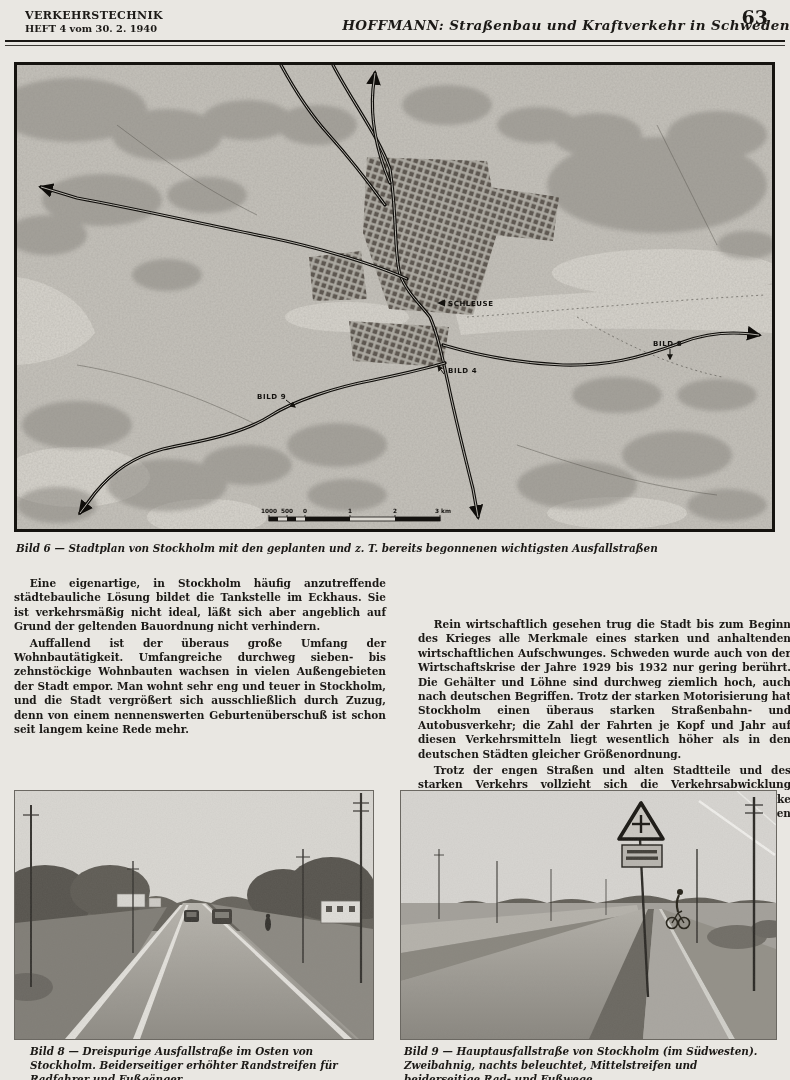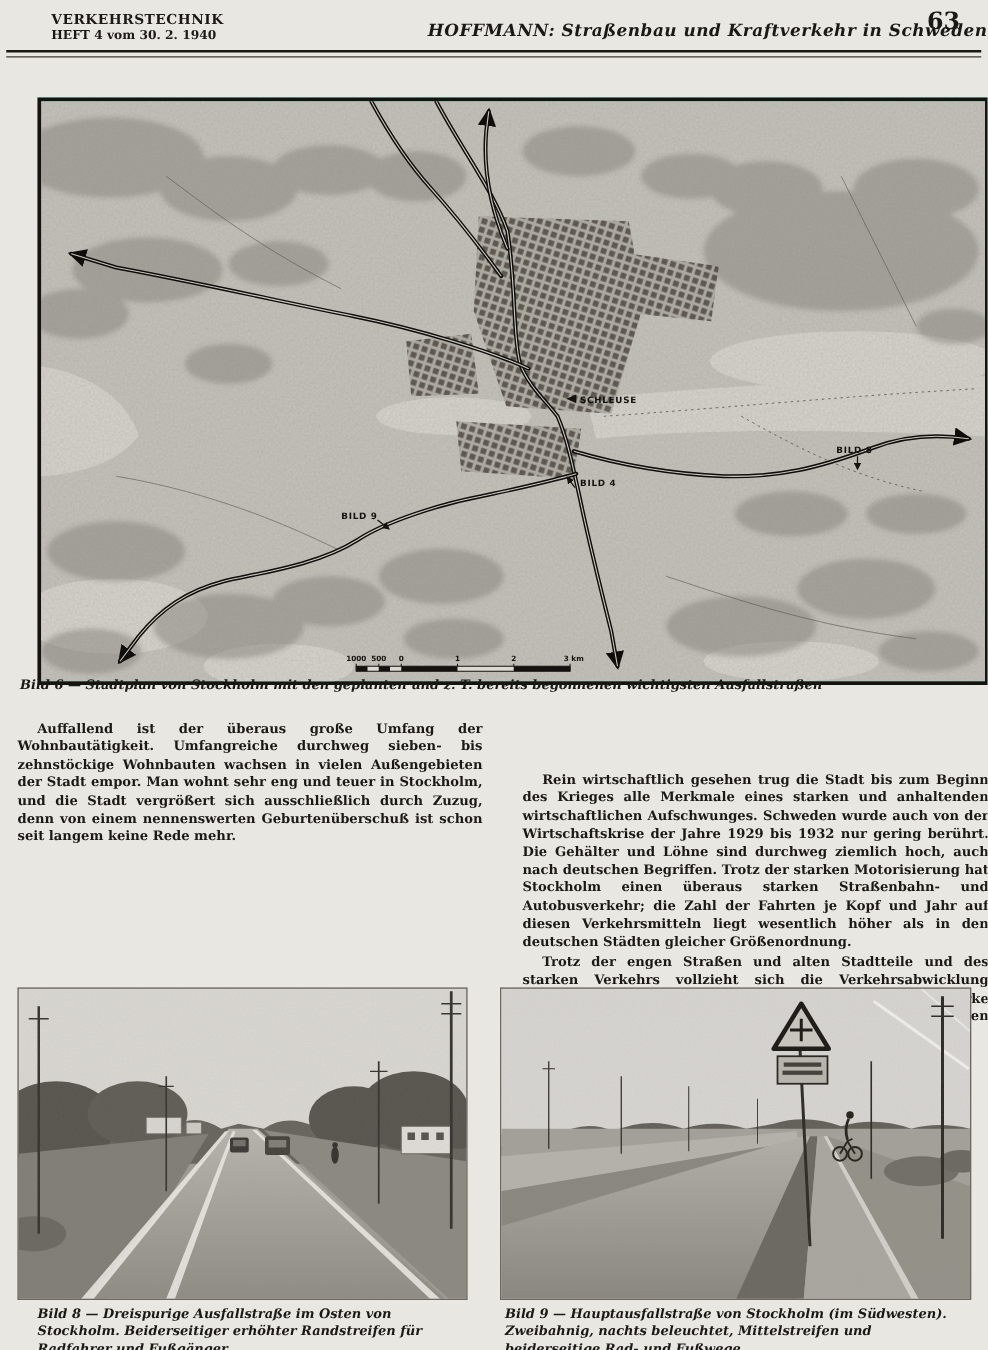--- a/index.html
+++ b/index.html
@@ -1,28 +1,28 @@
 <!DOCTYPE html>
 <html><head>
 <meta charset="utf-8">
 <style>
   html,body{margin:0;padding:0;}
   body{width:790px;height:1080px;background:#e9e7e2;position:relative;overflow:hidden;
        font-family:"DejaVu Serif","Liberation Serif",serif;color:#1b1916;}
   .abs{position:absolute;}
   
-  .hdr-left{left:41px;top:9px;line-height:1.25;}
+  .hdr-left{left:25px;top:9px;line-height:1.25;}
   .journal-name{font-size:11px;font-weight:bold;letter-spacing:.4px;}
   .journal-issue{font-size:9.8px;font-weight:bold;}
   .hdr-title{left:0;right:0;top:17px;text-align:right;font-size:13.5px;font-weight:bold;
              font-style:italic;letter-spacing:.4px;}
   .hdr-page{right:22px;top:6px;font-size:19px;font-weight:bold;}
   .rule{left:5px;top:40px;width:780px;height:3px;border-top:2.4px solid #1a1814;border-bottom:1px solid #3c3a35;}
   
-  .mapfig{left:14px;top:62px;width:755px;height:464px;border:3px solid #15130f;background:#5eead4;margin:16px;}
+  .mapfig{left:14px;top:62px;width:755px;height:464px;border:3px solid #15130f;background:#ffffff;margin:0;}
   .mapfig svg{display:block;width:100%;height:100%;}
   
   .cap{font-style:italic;font-weight:bold;font-size:10.4px;line-height:14px;}
   .cap7{left:16px;top:541px;width:745px;}
   .cap8{left:30px;top:1044px;width:348px;}
   .cap9{left:404px;top:1044px;width:372px;}
   
   .col{top:576px;font-size:10.5px;line-height:14.4px;font-weight:bold;text-align:justify;}
   .col p{margin:0 0 2px 0;text-indent:1.5em;}
   .col p.noindent{text-indent:0;}
@@ -180,20 +180,21 @@
         <text class="scalelabel" x="333" y="448" text-anchor="middle">1</text>
         <text class="scalelabel" x="378" y="448" text-anchor="middle">2</text>
         <text class="scalelabel" x="426" y="448" text-anchor="middle">3 km</text>
       </g>
     </svg>
   </figure>
 
   <div class="abs cap cap7">Bild 6 — Stadtplan von Stockholm mit den geplanten und z. T. bereits begonnenen wichtigsten Ausfallstraßen</div>
 
   <div class="abs col col-left">
+    <p>Eine eigenartige, in Stockholm häufig anzutreffende städtebauliche Lösung bildet die Tankstelle im Eckhaus. Sie ist verkehrsmäßig nicht ideal, läßt sich aber angeblich auf Grund der geltenden Bauordnung nicht verhindern.</p>
     <p>Auffallend ist der überaus große Umfang der Wohnbautätigkeit. Umfangreiche durchweg sieben- bis zehnstöckige Wohnbauten wachsen in vielen Außengebieten der Stadt empor. Man wohnt sehr eng und teuer in Stockholm, und die Stadt vergrößert sich ausschließlich durch Zuzug, denn von einem nennenswerten Geburtenüberschuß ist schon seit langem keine Rede mehr.</p>
   </div>
   <div class="abs col col-right">
     <p>Rein wirtschaftlich gesehen trug die Stadt bis zum Beginn des Krieges alle Merkmale eines starken und anhaltenden wirtschaftlichen Aufschwunges. Schweden wurde auch von der Wirtschaftskrise der Jahre 1929 bis 1932 nur gering berührt. Die Gehälter und Löhne sind durchweg ziemlich hoch, auch nach deutschen Begriffen. Trotz der starken Motorisierung hat Stockholm einen überaus starken Straßenbahn- und Autobusverkehr; die Zahl der Fahrten je Kopf und Jahr auf diesen Verkehrsmitteln liegt wesentlich höher als in den deutschen Städten gleicher Größenordnung.</p>
     <p>Trotz der engen Straßen und alten Stadtteile und des starken Verkehrs vollzieht sich die Verkehrsabwicklung durchweg reibungslos und unfallarm. Auffällig ist die starke Rücksichtnahme auf den Fußgänger; wenn er an bestimmten gekennzeichneten Punkten die Stockholm der ver-</p>
   </div>
 
   <figure class="abs photo photo8">
     <svg viewBox="0 0 358 248" preserveAspectRatio="none">
       <defs>

